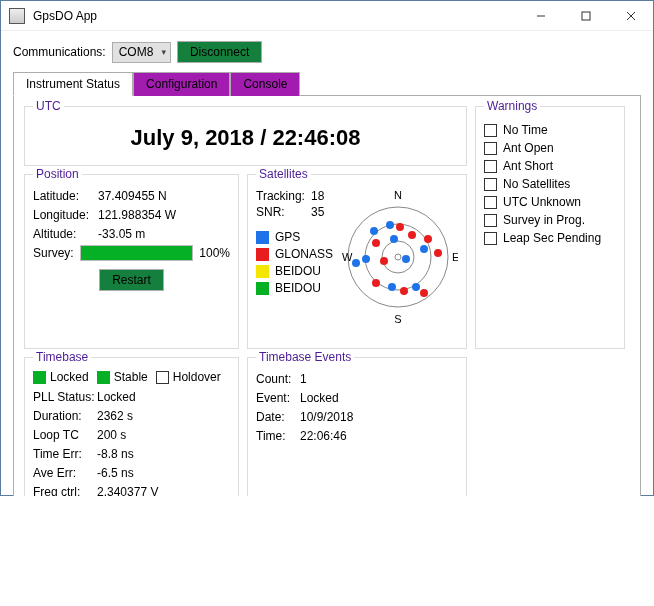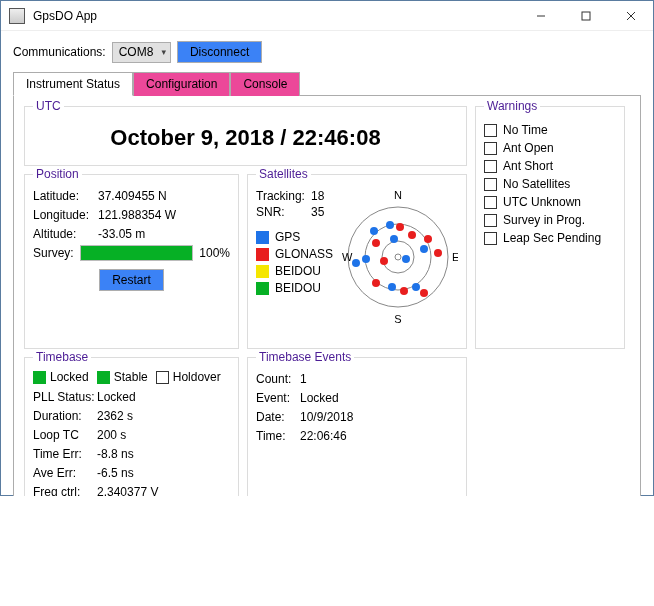--- a/index.html
+++ b/index.html
@@ -54,37 +54,37 @@
     display: flex; align-items: center;
     border: 1px solid #adadad;
     background: #e1e1e1;
     height: 21px;
     padding: 0 4px 0 6px;
     gap: 8px;
     font-size: 12px;
   }
   .chev { font-size: 9px; color: #444; }
   .btn {
-    background: #3b82f6;
+    background: #15803d;
     border: 1px solid #adadad;
     padding: 3px 12px;
     font-size: 12px;
     font-family: inherit;
   }
 
   .tabs {
     display: flex;
     position: relative;
     top: 1px;
     z-index: 2;
   }
   .tab {
     border: 1px solid #acacac;
     border-bottom: none;
-    background: #ec4899;
+    background: #a21caf;
     padding: 4px 12px;
     font-size: 12px;
     margin-right: 0px;
     position: relative;
   }
   .tab.active {
     background: #fff;
     border-bottom: 1px solid #fff;
     z-index: 3;
   }
@@ -240,21 +240,21 @@
     <div class="tabs">
       <div class="tab active">Instrument Status</div>
       <div class="tab">Configuration</div>
       <div class="tab">Console</div>
     </div>
 
     <div class="tabpage">
 
       <div class="group utc">
         <div class="legend">UTC</div>
-        <div class="big">October 9, 2018   /   22:46:08</div>
+        <div class="big">July 9, 2018   /   22:46:08</div>
       </div>
 
       <div class="group warn">
         <div class="legend">Warnings</div>
         <div class="item">
             <div class="cb"></div>
             <span>No Time</span>
           </div>
         <div class="item">
             <div class="cb"></div>

